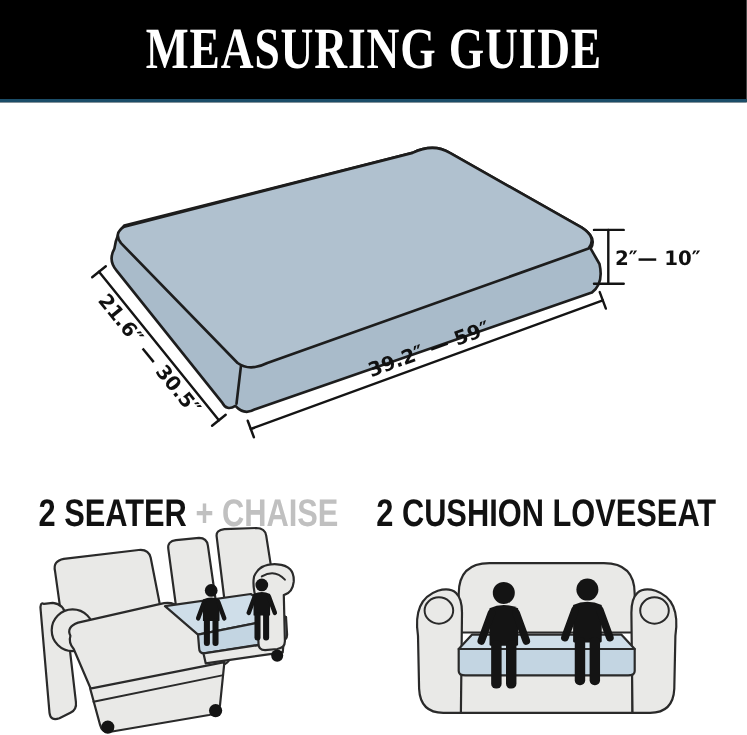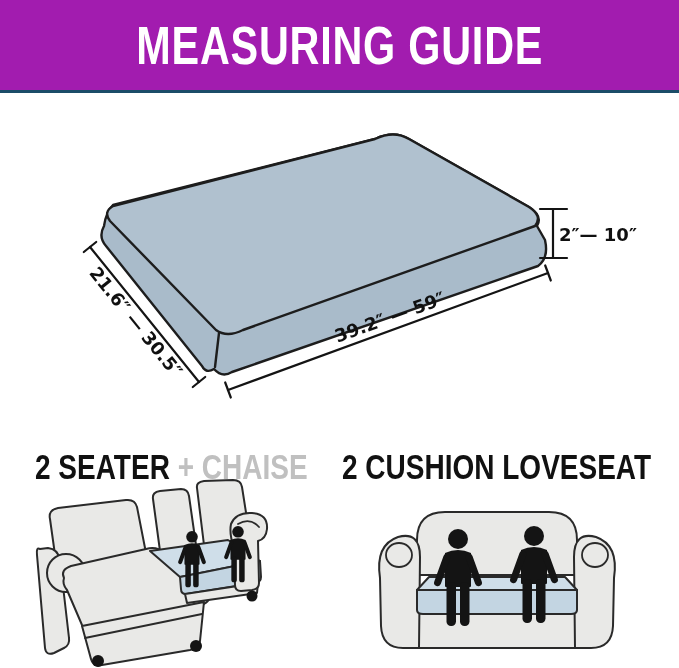--- a/index.html
+++ b/index.html
@@ -1,21 +1,21 @@
 <!DOCTYPE html>
 <html><head>
 <meta charset="utf-8">
 <style>
   html,body{margin:0;padding:0;background:#ffffff;}
   .stage{position:relative;width:679px;height:668px;background:#ffffff;overflow:hidden;
          font-family:"Liberation Sans",sans-serif;}
   
   .banner{position:absolute;left:0;top:0;width:679px;height:90px;
-          background:#a21caf;border-bottom:3px solid #1B4D68;
-          display:flex;align-items:center;justify-content:center;}
+          background:#000000;border-bottom:3px solid #1B4D68;
+          display:flex;align-items:center;justify-content:center;font-family:Liberation Serif, serif;}
   .banner-title{color:#fff;font-weight:bold;font-size:53px;letter-spacing:1px;
                 transform:scaleX(0.78);transform-origin:center;white-space:nowrap;}
   
   .sec-title{position:absolute;top:447px;font-weight:bold;font-size:35px;color:#111;
              white-space:nowrap;transform:scaleX(0.8);transform-origin:left center;
              letter-spacing:0px;}
   .sec-title .gray{color:#C0C0C0;}
   .sec-title.left{left:35px;}
   .sec-title.right{left:342px;}
   

